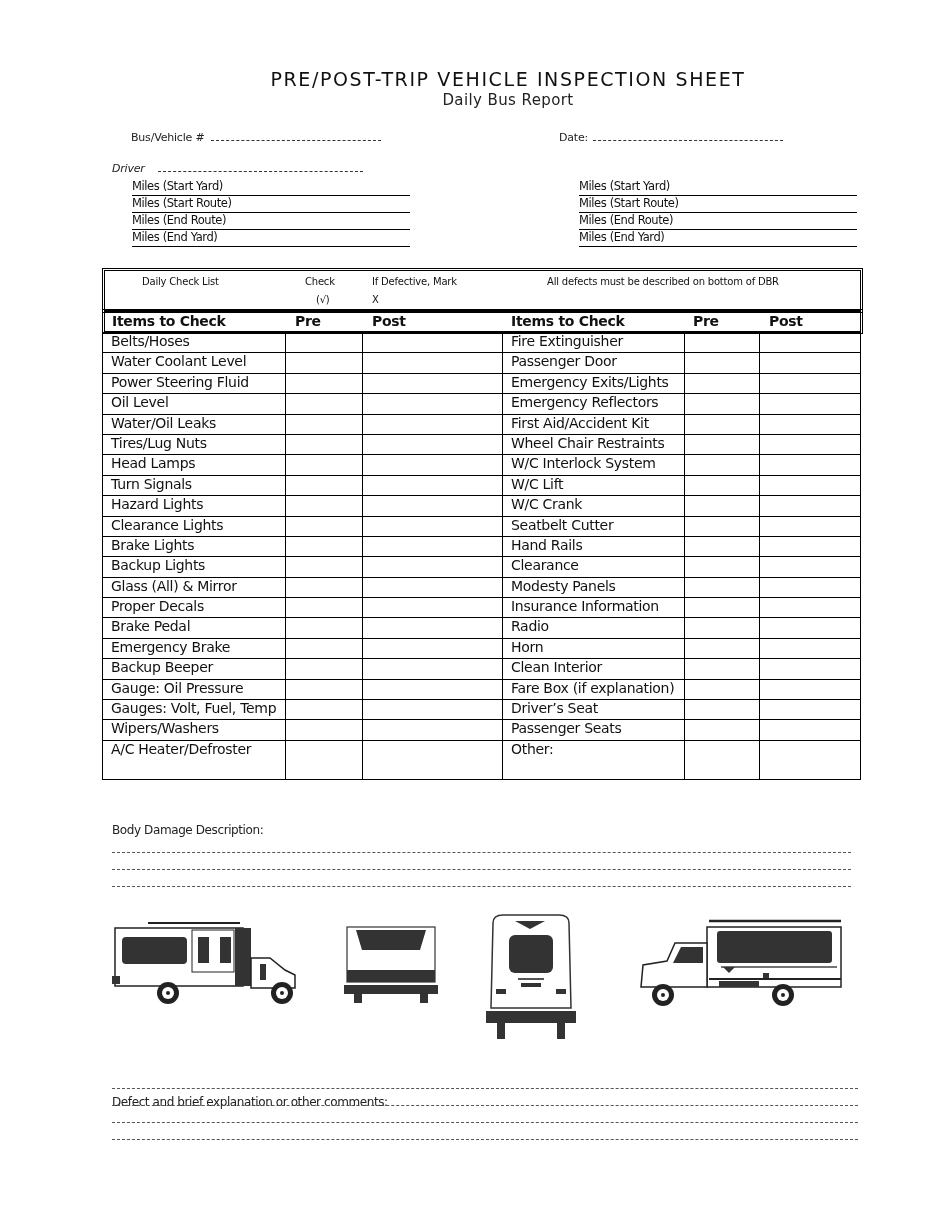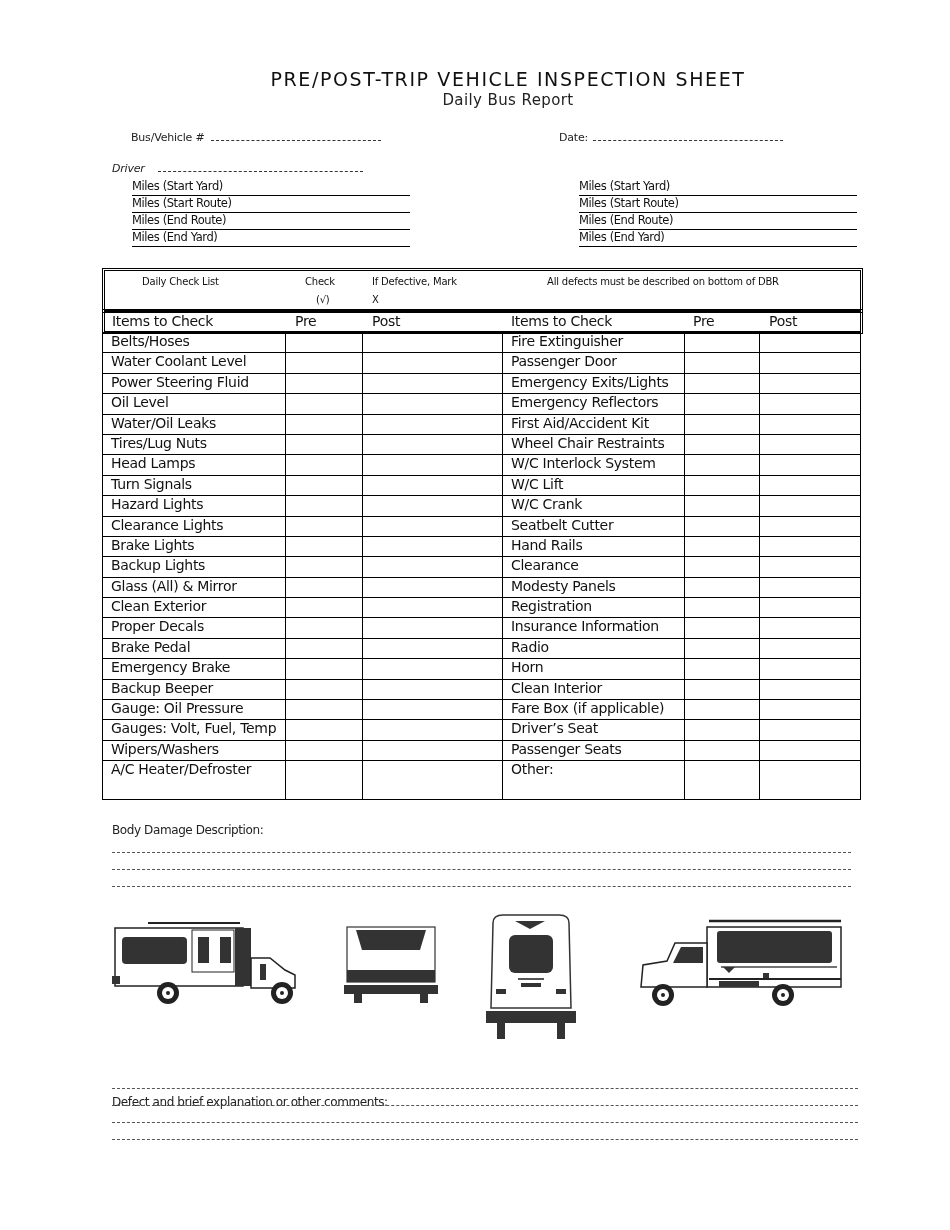--- a/index.html
+++ b/index.html
@@ -6,21 +6,21 @@
   body { width: 950px; height: 1230px; position: relative; font-family: "DejaVu Sans", sans-serif; color: #111; overflow: hidden; }
   .abs { position: absolute; }
   .title { left: 0; width: 1016px; top: 68px; text-align: center; font-size: 19px; letter-spacing: 1.6px; color: #111; }
   .subtitle { left: 0; width: 1016px; top: 91px; text-align: center; font-size: 15px; letter-spacing: 0.4px; color: #222; }
   .small { font-size: 11px; letter-spacing: -0.2px; color: #222; }
   .blank { display: inline-block; border-bottom: 1px dashed #333; height: 10px; vertical-align: baseline; }
   .miles-row { position: absolute; font-size: 11.5px; letter-spacing: -0.4px; color: #111; border-bottom: 1.5px solid #000; height: 16px; line-height: 15px; margin-left: 20px; }
   
   .hdr-box { position: absolute; left: 102px; top: 268px; width: 755px; height: 39px; border: 3px double #000; }
   .hdr-box span { position: absolute; font-size: 10px; line-height: 17px; color: #111; letter-spacing: -0.2px; }
-  .col-hdr { position: absolute; left: 102px; top: 309px; width: 755px; height: 19px; border: 3px double #000; }
+  .col-hdr { position: absolute; left: 102px; top: 309px; width: 755px; height: 19px; border: 3px double #000; font-weight: bold; }
   .col-hdr span { position: absolute; top: 1px; font-size: 14px; line-height: 17px; letter-spacing: -0.3px; }
   table.grid { position: absolute; left: 102px; top: 332px; width: 758px; border-collapse: collapse; table-layout: fixed; }
   table.grid td { border: 1px solid #000; height: 19.4px; padding: 0 0 0 8px; font-size: 14px; line-height: 17px; letter-spacing: -0.3px; vertical-align: top; color: #111; white-space: nowrap; overflow: hidden; }
   table.grid tr.tall td { height: 38px; }
   .section-label { font-size: 12px; letter-spacing: -0.4px; color: #222; }
   .dash-line { position: absolute; border-bottom: 1px dashed #555; height: 0; }
   .bus { position: absolute; }
 </style>
 </head>
 <body>
@@ -177,28 +177,20 @@
       </tr>
       <tr>
         <td>Glass (All) &amp; Mirror</td>
         <td></td>
         <td></td>
         <td>Modesty Panels</td>
         <td></td>
         <td></td>
       </tr>
       <tr>
-        <td>Clean Exterior</td>
-        <td></td>
-        <td></td>
-        <td>Registration</td>
-        <td></td>
-        <td></td>
-      </tr>
-      <tr>
         <td>Proper Decals</td>
         <td></td>
         <td></td>
         <td>Insurance Information</td>
         <td></td>
         <td></td>
       </tr>
       <tr>
         <td>Brake Pedal</td>
         <td></td>
@@ -220,21 +212,21 @@
         <td></td>
         <td></td>
         <td>Clean Interior</td>
         <td></td>
         <td></td>
       </tr>
       <tr>
         <td>Gauge: Oil Pressure</td>
         <td></td>
         <td></td>
-        <td>Fare Box (if applicable)</td>
+        <td>Fare Box (if explanation)</td>
         <td></td>
         <td></td>
       </tr>
       <tr>
         <td>Gauges: Volt, Fuel, Temp</td>
         <td></td>
         <td></td>
         <td>Driver’s Seat</td>
         <td></td>
         <td></td>

